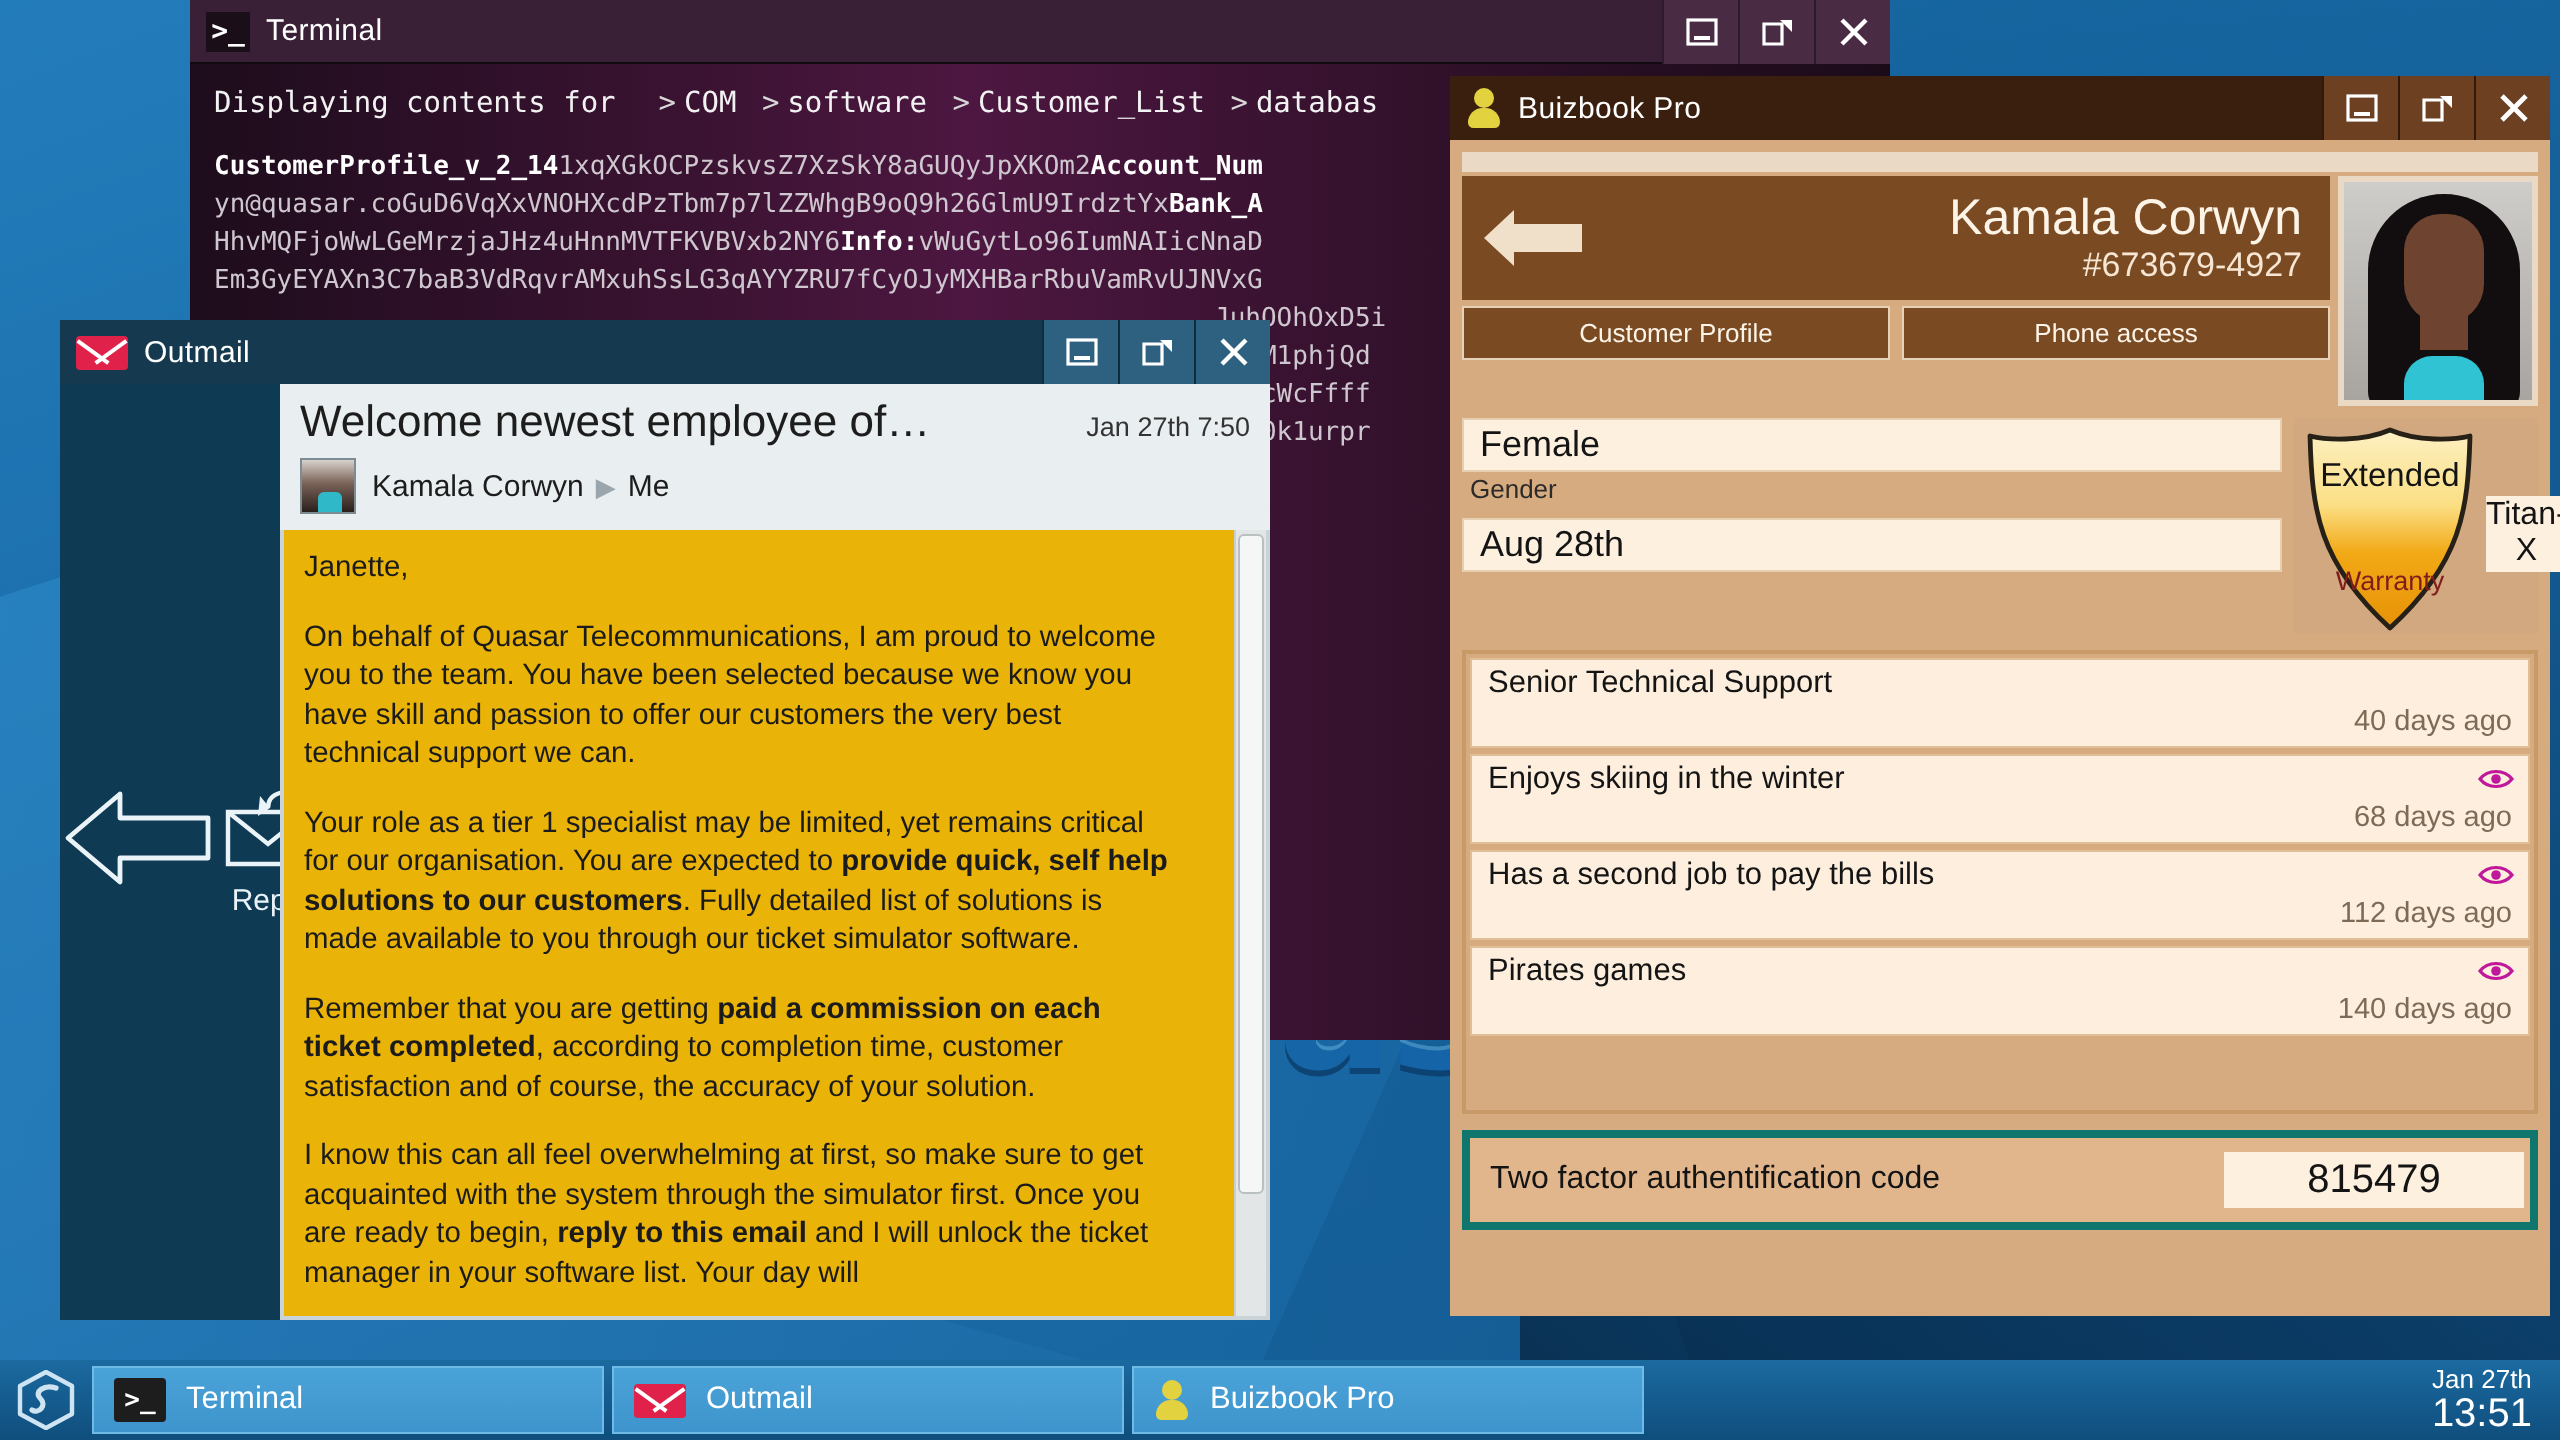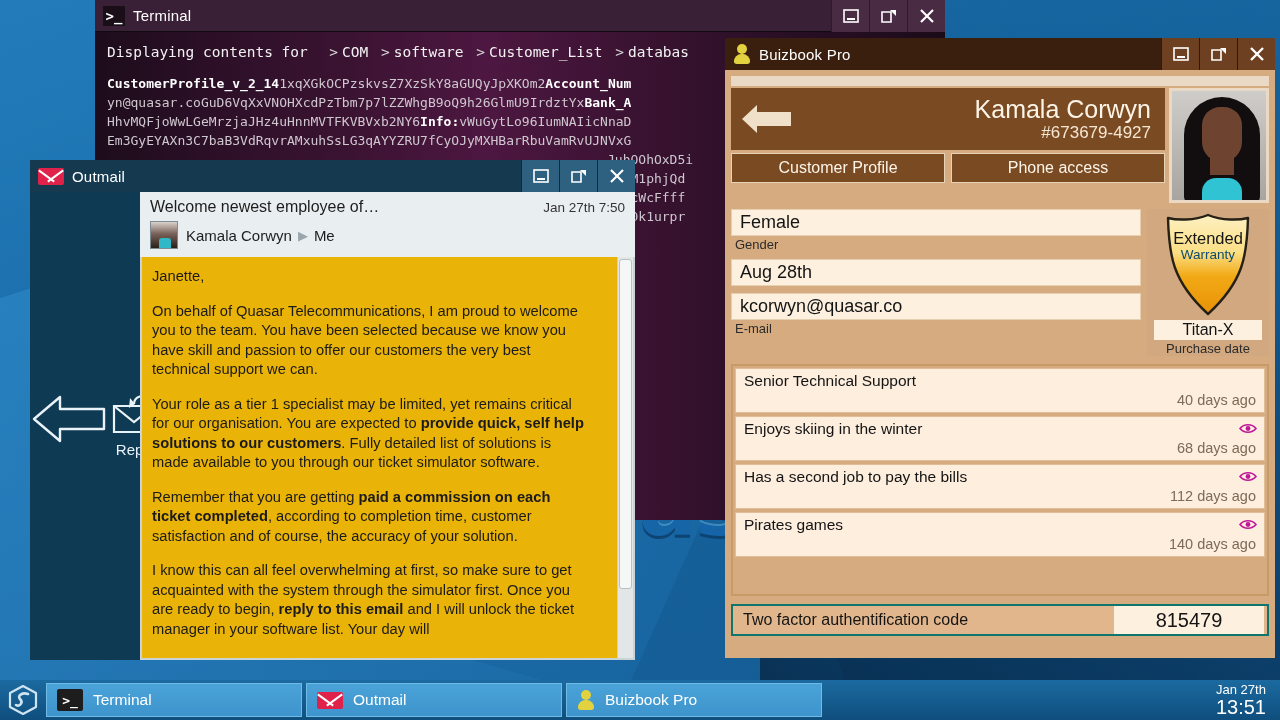--- a/index.html
+++ b/index.html
@@ -116,21 +116,21 @@
   #outmail .body { display:flex; height:468px; background:#0f3c56; }
   .om-side {
     width:110px; background:#0e3a54; padding-top:12px;
     display:flex; flex-direction:row; align-items:center;
   }
   .om-side .act { margin-bottom:14px; text-align:center; color:#eaf3f8; cursor:pointer; }
   .om-side .act .lbl { font-size:15px; margin-top:1px; }
   .om-main { flex:1; background:#c9d3d8; display:flex; flex-direction:column; }
   .om-head { background:#e9eef0; padding:6px 10px 8px 10px; }
   .om-subject-row { display:flex; align-items:baseline; }
-  .om-subject { font-size:16px; color:#1d1d1d; flex:1; white-space:nowrap; overflow:hidden;}
+  .om-subject { font-size:22px; color:#1d1d1d; flex:1; white-space:nowrap; overflow:hidden;}
   .om-date { font-size:13.5px; color:#333; padding-left:6px; white-space:nowrap; }
   .om-from { display:flex; align-items:center; margin-top:5px; }
   .om-avatar {
     width:28px; height:28px; border:1px solid #7d8c93;
     background:linear-gradient(180deg,#d9d2cc 0%, #7a6258 45%, #2a1f1b 100%);
     margin-right:8px; position:relative; overflow:hidden; flex:none;
   }
   .om-avatar:after{
     content:""; position:absolute; left:8px; top:16px; width:12px;height:12px;
     background:#2fb8c8; border-radius:3px 3px 0 0;
@@ -168,21 +168,21 @@
     padding:0 14px 0 10px; position:relative;
   }
   .bz-back { width:52px; height:32px; position:relative; flex:none; cursor:pointer; }
   .bz-back svg { display:block; }
   .bz-names { margin-left:auto; text-align:right; }
   .bz-name { color:#fdf4e8; font-size:25px; line-height:27px; }
   .bz-id  { color:#f6e6d3; font-size:17px; line-height:20px; }
   .bz-tabs { display:flex; gap:6px; margin-top:3px; }
   .bz-tab {
     flex:1; background:#7a4a22; color:#fdf4e8; text-align:center;
-    font-size:16px; padding:5px 0; border:1px solid #e5d2b9; cursor:pointer;
+    font-size:13px; padding:5px 0; border:1px solid #e5d2b9; cursor:pointer;
   }
   .bz-photo {
     width:100px; height:115px; flex:none;
     border:3px solid #ead9c4; background:#b9b6b3;
     position:relative; overflow:hidden;
   }
   .bz-photo .bg { position:absolute; inset:0; background:linear-gradient(180deg,#cfcdc9,#a8a5a1); }
   .bz-photo .hair {
     position:absolute; left:12px; top:6px; width:76px; height:109px;
     background:#120d0e; border-radius:38px 38px 10px 10px;
@@ -203,48 +203,48 @@
   .bz-fieldcol { flex:1; background:#d6ab7f; }
   .bz-field { margin-bottom:7px; }
   .bz-fv {
     background:#fdf0df; color:#141414; font-size:18px; padding:2px 8px;
     border:1px solid #e7cfb1;
   }
   .bz-fl { color:#2b2b2b; font-size:13px; padding:1px 8px 0 4px; }
 
   .bz-warranty {
     width:122px; flex:none; background:#d1a87f;
-    display:flex; flex-direction:column; align-items:center; padding-top:4px;
+    display:flex; flex-direction:row; align-items:center; padding-top:4px;
   }
   .shield { width:96px; height:104px; position:relative; }
   .shield svg { display:block; }
   .shield .stext {
     position:absolute; inset:0; padding-top:16px; text-align:center; pointer-events:none;
   }
   .shield .s1 { font-size:16.5px; color:#141414; line-height:18px; }
-  .shield .s2 { font-size:13.5px; color:#0c4a6e; line-height:16px; }
+  .shield .s2 { font-size:13.5px; color:#7f1d1d; line-height:16px;margin-top:36px; }
   .bz-pur {
     width:108px; background:#fdf0df; text-align:center;
     font-size:16px; color:#141414; padding:1px 0; margin-top:3px;
   }
   .bz-purlbl { font-size:13px; color:#2b2b2b; margin-top:1px; }
 
   .bz-notes { background:#d6ab7f; border:2px solid #c89a68; margin-top:8px; height:232px; padding:2px; }
   .bz-note {
     background:#fdeedd; border:1px solid #e0bf98; margin-bottom:3px;
     padding:2px 8px 2px 8px; position:relative; cursor:pointer;
   }
   .bz-note .nt { font-size:15.5px; color:#141414; line-height:20px; padding-right:26px; }
   .bz-note .na { font-size:14.5px; color:#7d6a57; text-align:right; line-height:19px; }
   .eye-icon { position:absolute; right:7px; top:6px; }
   .eye-icon svg { display:block; }
 
   .bz-2fa {
-    margin-top:8px; background:#e2b68c; border:2px solid #0f766e;
-    display:flex; align-items:center; height:32px; padding-left:10px;
+    margin-top:8px; background:#e2b68c; border:4px solid #0f766e;
+    display:flex; align-items:center; height:50px; padding-left:10px;
   }
   .bz-2fa .lbl { font-size:16px; color:#141414; flex:1; }
   .bz-2fa .code {
     background:#fdf0df; width:150px; height:28px; margin-right:3px;
     display:flex; align-items:center; justify-content:center;
     font-size:20px; color:#141414;
   }
 
   
   #taskbar {
@@ -486,24 +486,20 @@
 
     <div class="bz-fields">
       <div class="bz-fieldcol">
         <div class="bz-field">
           <div class="bz-fv">Female</div>
           <div class="bz-fl">Gender</div>
         </div>
         <div class="bz-field">
           <div class="bz-fv">Aug 28th</div>
         </div>
-        <div class="bz-field">
-          <div class="bz-fv">kcorwyn@quasar.co</div>
-          <div class="bz-fl">E-mail</div>
-        </div>
       </div>
       <div class="bz-warranty">
         <div class="shield">
           <svg width="96" height="104" viewBox="0 0 96 104">
             <defs>
               <linearGradient id="shg" x1="0" y1="0" x2="0" y2="1">
                 <stop offset="0%" stop-color="#fdf0c2"></stop>
                 <stop offset="38%" stop-color="#fbdf84"></stop>
                 <stop offset="62%" stop-color="#f2a916"></stop>
                 <stop offset="100%" stop-color="#e79207"></stop>

